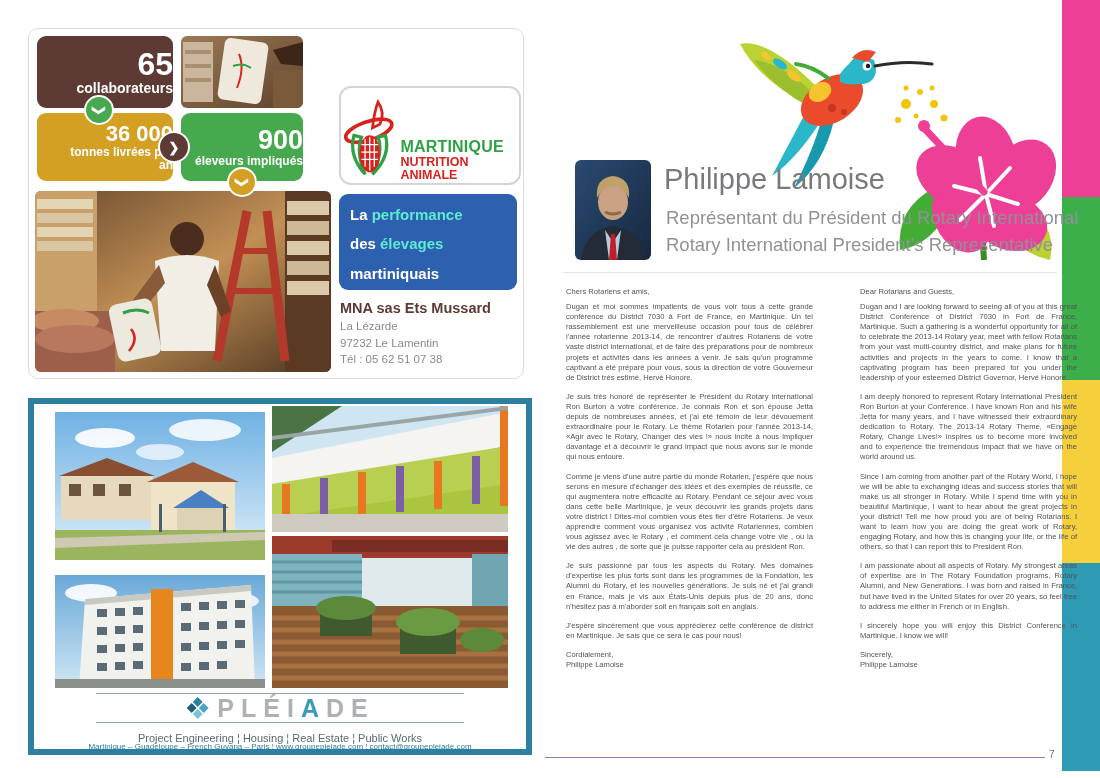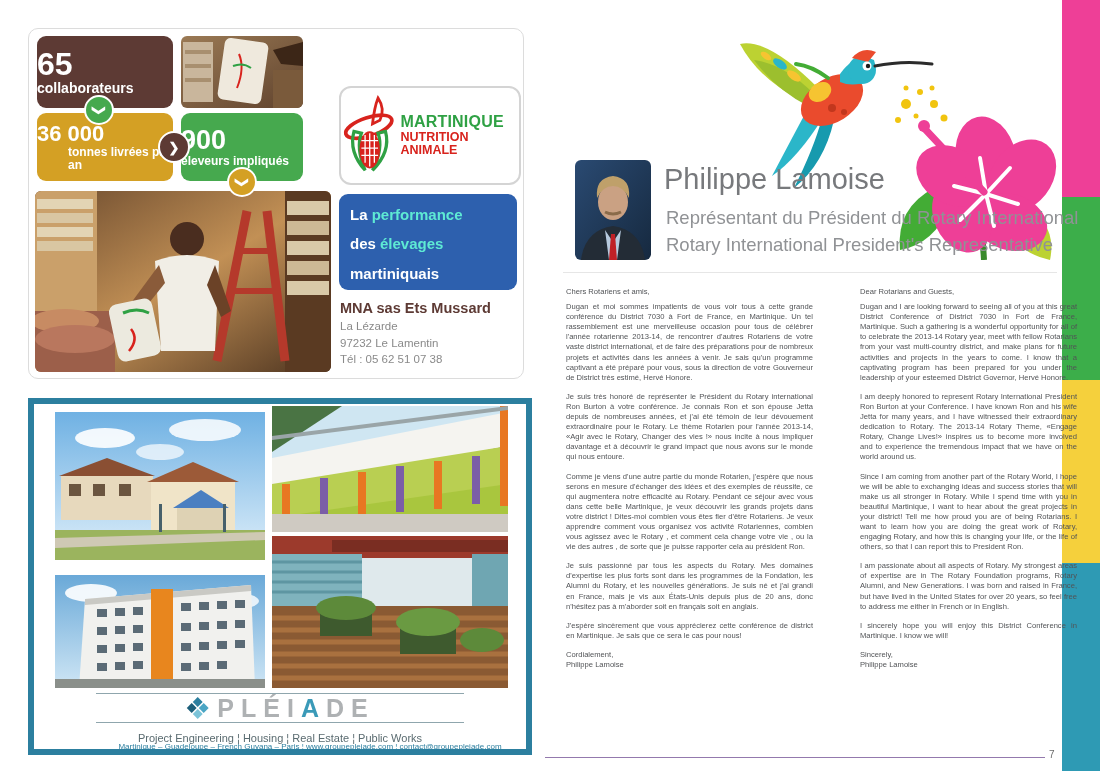--- a/index.html
+++ b/index.html
@@ -1,42 +1,42 @@
 <!DOCTYPE html>
 <html><head>
 <meta charset="utf-8">
 <style>
   html,body{margin:0;padding:0;background:#fff;}
   #canvas{position:relative;width:1100px;height:778px;background:#ffffff;overflow:hidden;
           font-family:"Liberation Sans",sans-serif;}
   
   #mna-ad{position:absolute;left:28px;top:28px;width:494px;height:349px;
           border:1px solid #dcdcdc;border-radius:10px;background:#fff;}
-  .stat-box{position:absolute;border-radius:9px;color:#fff;text-align:left;
+  .stat-box{position:absolute;border-radius:9px;color:#fff;text-align:right;
             display:flex;flex-direction:column;justify-content:center;gap:1px;}
   .stat-box .v{font-weight:bold;line-height:1;}
   .stat-box .l{font-weight:bold;line-height:1.05;}
   #stat-brown{left:8px;top:7px;width:136px;height:72px;background:#5d3a34;}
   #stat-brown .v{font-size:32px;} #stat-brown .l{font-size:14px;}
   #stat-gold{left:8px;top:84px;width:136px;height:68px;background:#d4a024;}
   #stat-gold .v{font-size:22px;} #stat-gold .l{font-size:12px;padding-left:31px;}
   #stat-green{left:152px;top:84px;width:122px;height:68px;background:#46a94e;}
   #stat-green .v{font-size:27px;} #stat-green .l{font-size:12px;}
   .conn{position:absolute;border-radius:50%;display:flex;align-items:center;justify-content:center;
         color:#fff;font-weight:bold;z-index:3;border:2px solid #fff;}
   #conn1{left:55px;top:66px;width:26px;height:26px;background:#46a94e;}
   #conn2{left:129px;top:102px;width:28px;height:28px;background:#5d3a34;}
   #conn3{left:198px;top:138px;width:26px;height:26px;background:#d4a024;}
   .chev{font-size:13px;line-height:1;}
   .chev.down{transform:rotate(90deg);display:inline-block;}
   .photo{position:absolute;border-radius:6px;overflow:hidden;}
   #mna-photo1{left:152px;top:7px;width:122px;height:72px;}
   #mna-photo2{left:6px;top:162px;width:296px;height:181px;}
   #mna-logo-box{position:absolute;left:310px;top:57px;width:178px;height:95px;background:#fff;
-                border:2px solid #d4d4d4;border-radius:12px;display:flex;align-items:center;}
+                border:2px solid #d4d4d4;border-radius:12px;display:flex;align-items:flex-end;}
   #mna-logo-text{margin-left:2px;}
   #mna-logo-text .g{color:#2fa144;font-weight:bold;font-size:16px;letter-spacing:.2px;line-height:1.1;}
   #mna-logo-text .r{color:#d8231d;font-weight:bold;font-size:12.5px;line-height:1.1;}
   #mna-blue{position:absolute;left:310px;top:165px;width:178px;height:96px;background:#2d60ae;
             border-radius:9px;color:#fff;font-weight:bold;font-size:15px;line-height:1.95;
             padding:6px 0 0 11px;box-sizing:border-box;}
   #mna-blue .gold{color:#5eead4;}
   #mna-contact{position:absolute;left:311px;top:271px;}
   #mna-contact .nm{color:#5d3a34;font-weight:bold;font-size:14.5px;margin-bottom:2px;}
   #mna-contact .ln{color:#8a8a8a;font-size:11.5px;line-height:1.45;}
@@ -50,21 +50,21 @@
   #pl-bl{left:21px;top:171px;width:210px;height:113px;}
   .pl-divider{position:absolute;left:62px;width:368px;height:1px;background:#8fa6ad;}
   #pl-div1{top:289px;} #pl-div2{top:318px;}
   #pl-logo-row{position:absolute;left:0;top:291px;width:100%;height:27px;display:flex;
                align-items:center;justify-content:center;gap:8px;}
   #pl-logo-word{font-size:25px;letter-spacing:7px;color:#aeb1b3;font-weight:bold;}
   #pl-logo-word .teal{color:#3a9ab8;}
   #pl-services{position:absolute;left:0;top:328px;width:100%;text-align:center;
                color:#5a6b70;font-size:11px;}
   #pl-locations{position:absolute;left:0;top:338px;width:100%;text-align:center;
-                color:#2c7f9f;font-size:8px;padding-left:30px;}
+                color:#2c7f9f;font-size:8px;}
   
   #illustration{position:absolute;left:728px;top:8px;z-index:1;}
   #ph-photo{position:absolute;left:575px;top:160px;width:76px;height:100px;z-index:2;}
   #ph-name{position:absolute;left:664px;top:163px;font-size:29px;color:#77797c;z-index:2;}
   .ph-title{position:absolute;left:666px;font-size:18.5px;color:#909295;z-index:2;}
   #ph-title-fr{top:207px;} #ph-title-en{top:234px;}
   #header-rule{position:absolute;left:563px;top:272px;width:494px;height:1px;background:#e6e6e6;}
   .letter{position:absolute;top:287px;color:#515356;font-size:7.6px;line-height:1.33;z-index:2;}
   #letter-fr{left:566px;width:247px;}
   #letter-en{left:860px;width:217px;}

